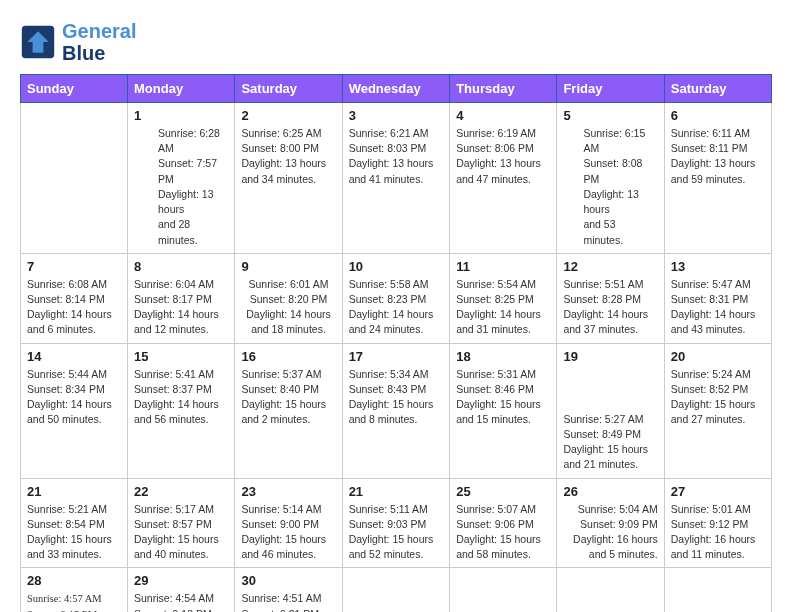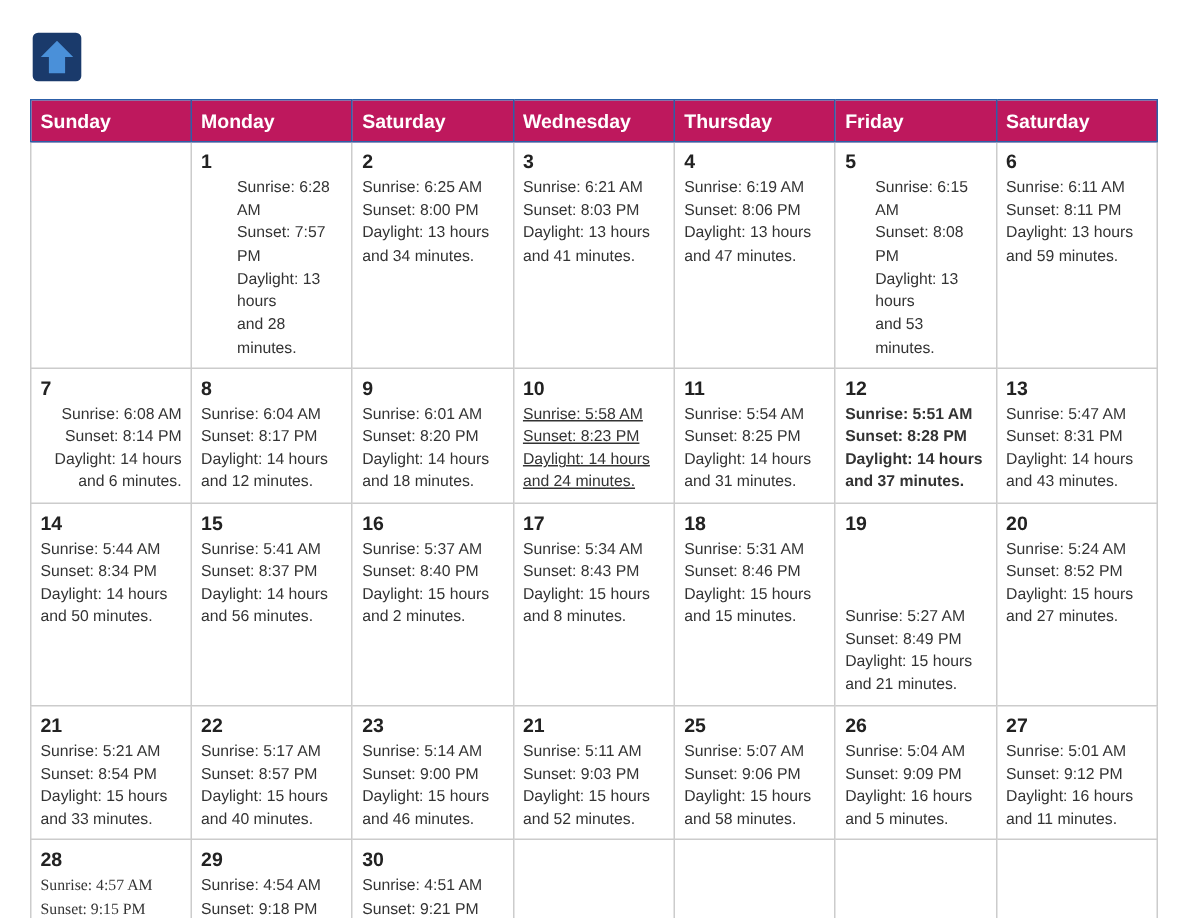--- a/index.html
+++ b/index.html
@@ -45,21 +45,21 @@
     .location-title {
       font-size: 15px;
       color: #444;
     }
     .calendar-table {
       width: 100%;
       border-collapse: collapse;
       font-size: 11px;
     }
     .calendar-table thead tr th {
-      background-color: #be185d;
+      background-color: #8b5cf6;
       color: #fff;
       padding: 6px 6px;
       text-align: left;
       font-size: 13px;
       font-weight: bold;
       border: 1px solid #2c5fa8;
     }
     .calendar-table tbody tr td {
       border: 1px solid #ccc;
       padding: 5px 6px;
@@ -88,20 +88,24 @@
   </style>
 </head>
 <body>
 
 <div class="header-area">
   <div class="logo">
     <svg class="logo-icon" viewBox="0 0 40 40">
       <rect x="2" y="2" width="36" height="36" rx="4" fill="#1a3a6b"></rect>
       <polygon points="20,8 32,20 26,20 26,32 14,32 14,20 8,20" fill="#4a90d9"></polygon>
     </svg>
+    <div class="logo-text">
+      <div><span>General</span></div>
+      <div>Blue</div>
+    </div>
   </div>
   <div class="title-area">
     <div class="month-title"></div>
     <div class="location-title"></div>
   </div>
 </div>
 
 <table class="calendar-table">
   <thead>
     <tr id="col-headers">
@@ -156,56 +160,56 @@
           <div class="day-number">6</div>
           <div class="day-info" style="white-space: pre-line;">Sunrise: 6:11 AM
 Sunset: 8:11 PM
 Daylight: 13 hours
 and 59 minutes.</div>
         </td>
       </tr>
       <tr>
         <td>
           <div class="day-number">7</div>
-          <div class="day-info" style="white-space: pre-line; text-align: right;">Sunrise: 6:08 AM
+          <div class="day-info" style="white-space: pre-line;">Sunrise: 6:08 AM
 Sunset: 8:14 PM
 Daylight: 14 hours
 and 6 minutes.</div>
         </td>
         <td>
           <div class="day-number">8</div>
           <div class="day-info" style="white-space: pre-line;">Sunrise: 6:04 AM
 Sunset: 8:17 PM
 Daylight: 14 hours
 and 12 minutes.</div>
         </td>
         <td>
           <div class="day-number">9</div>
-          <div class="day-info" style="white-space: pre-line;">Sunrise: 6:01 AM
+          <div class="day-info" style="white-space: pre-line; text-align: center;">Sunrise: 6:01 AM
 Sunset: 8:20 PM
 Daylight: 14 hours
 and 18 minutes.</div>
         </td>
         <td>
           <div class="day-number">10</div>
-          <div class="day-info" style="white-space: pre-line; text-decoration: underline;">Sunrise: 5:58 AM
+          <div class="day-info" style="white-space: pre-line;">Sunrise: 5:58 AM
 Sunset: 8:23 PM
 Daylight: 14 hours
 and 24 minutes.</div>
         </td>
         <td>
           <div class="day-number">11</div>
           <div class="day-info" style="white-space: pre-line;">Sunrise: 5:54 AM
 Sunset: 8:25 PM
 Daylight: 14 hours
 and 31 minutes.</div>
         </td>
         <td>
           <div class="day-number">12</div>
-          <div class="day-info" style="white-space: pre-line; font-weight: bold;">Sunrise: 5:51 AM
+          <div class="day-info" style="white-space: pre-line;">Sunrise: 5:51 AM
 Sunset: 8:28 PM
 Daylight: 14 hours
 and 37 minutes.</div>
         </td>
         <td>
           <div class="day-number">13</div>
           <div class="day-info" style="white-space: pre-line;">Sunrise: 5:47 AM
 Sunset: 8:31 PM
 Daylight: 14 hours
 and 43 minutes.</div>
@@ -293,21 +297,21 @@
         </td>
         <td>
           <div class="day-number">25</div>
           <div class="day-info" style="white-space: pre-line;">Sunrise: 5:07 AM
 Sunset: 9:06 PM
 Daylight: 15 hours
 and 58 minutes.</div>
         </td>
         <td>
           <div class="day-number">26</div>
-          <div class="day-info" style="white-space: pre-line;">Sunrise: 5:04 AM
+          <div class="day-info" style="white-space: pre-line; text-align: right;">Sunrise: 5:04 AM
 Sunset: 9:09 PM
 Daylight: 16 hours
 and 5 minutes.</div>
         </td>
         <td>
           <div class="day-number">27</div>
           <div class="day-info" style="white-space: pre-line;">Sunrise: 5:01 AM
 Sunset: 9:12 PM
 Daylight: 16 hours
 and 11 minutes.</div>

